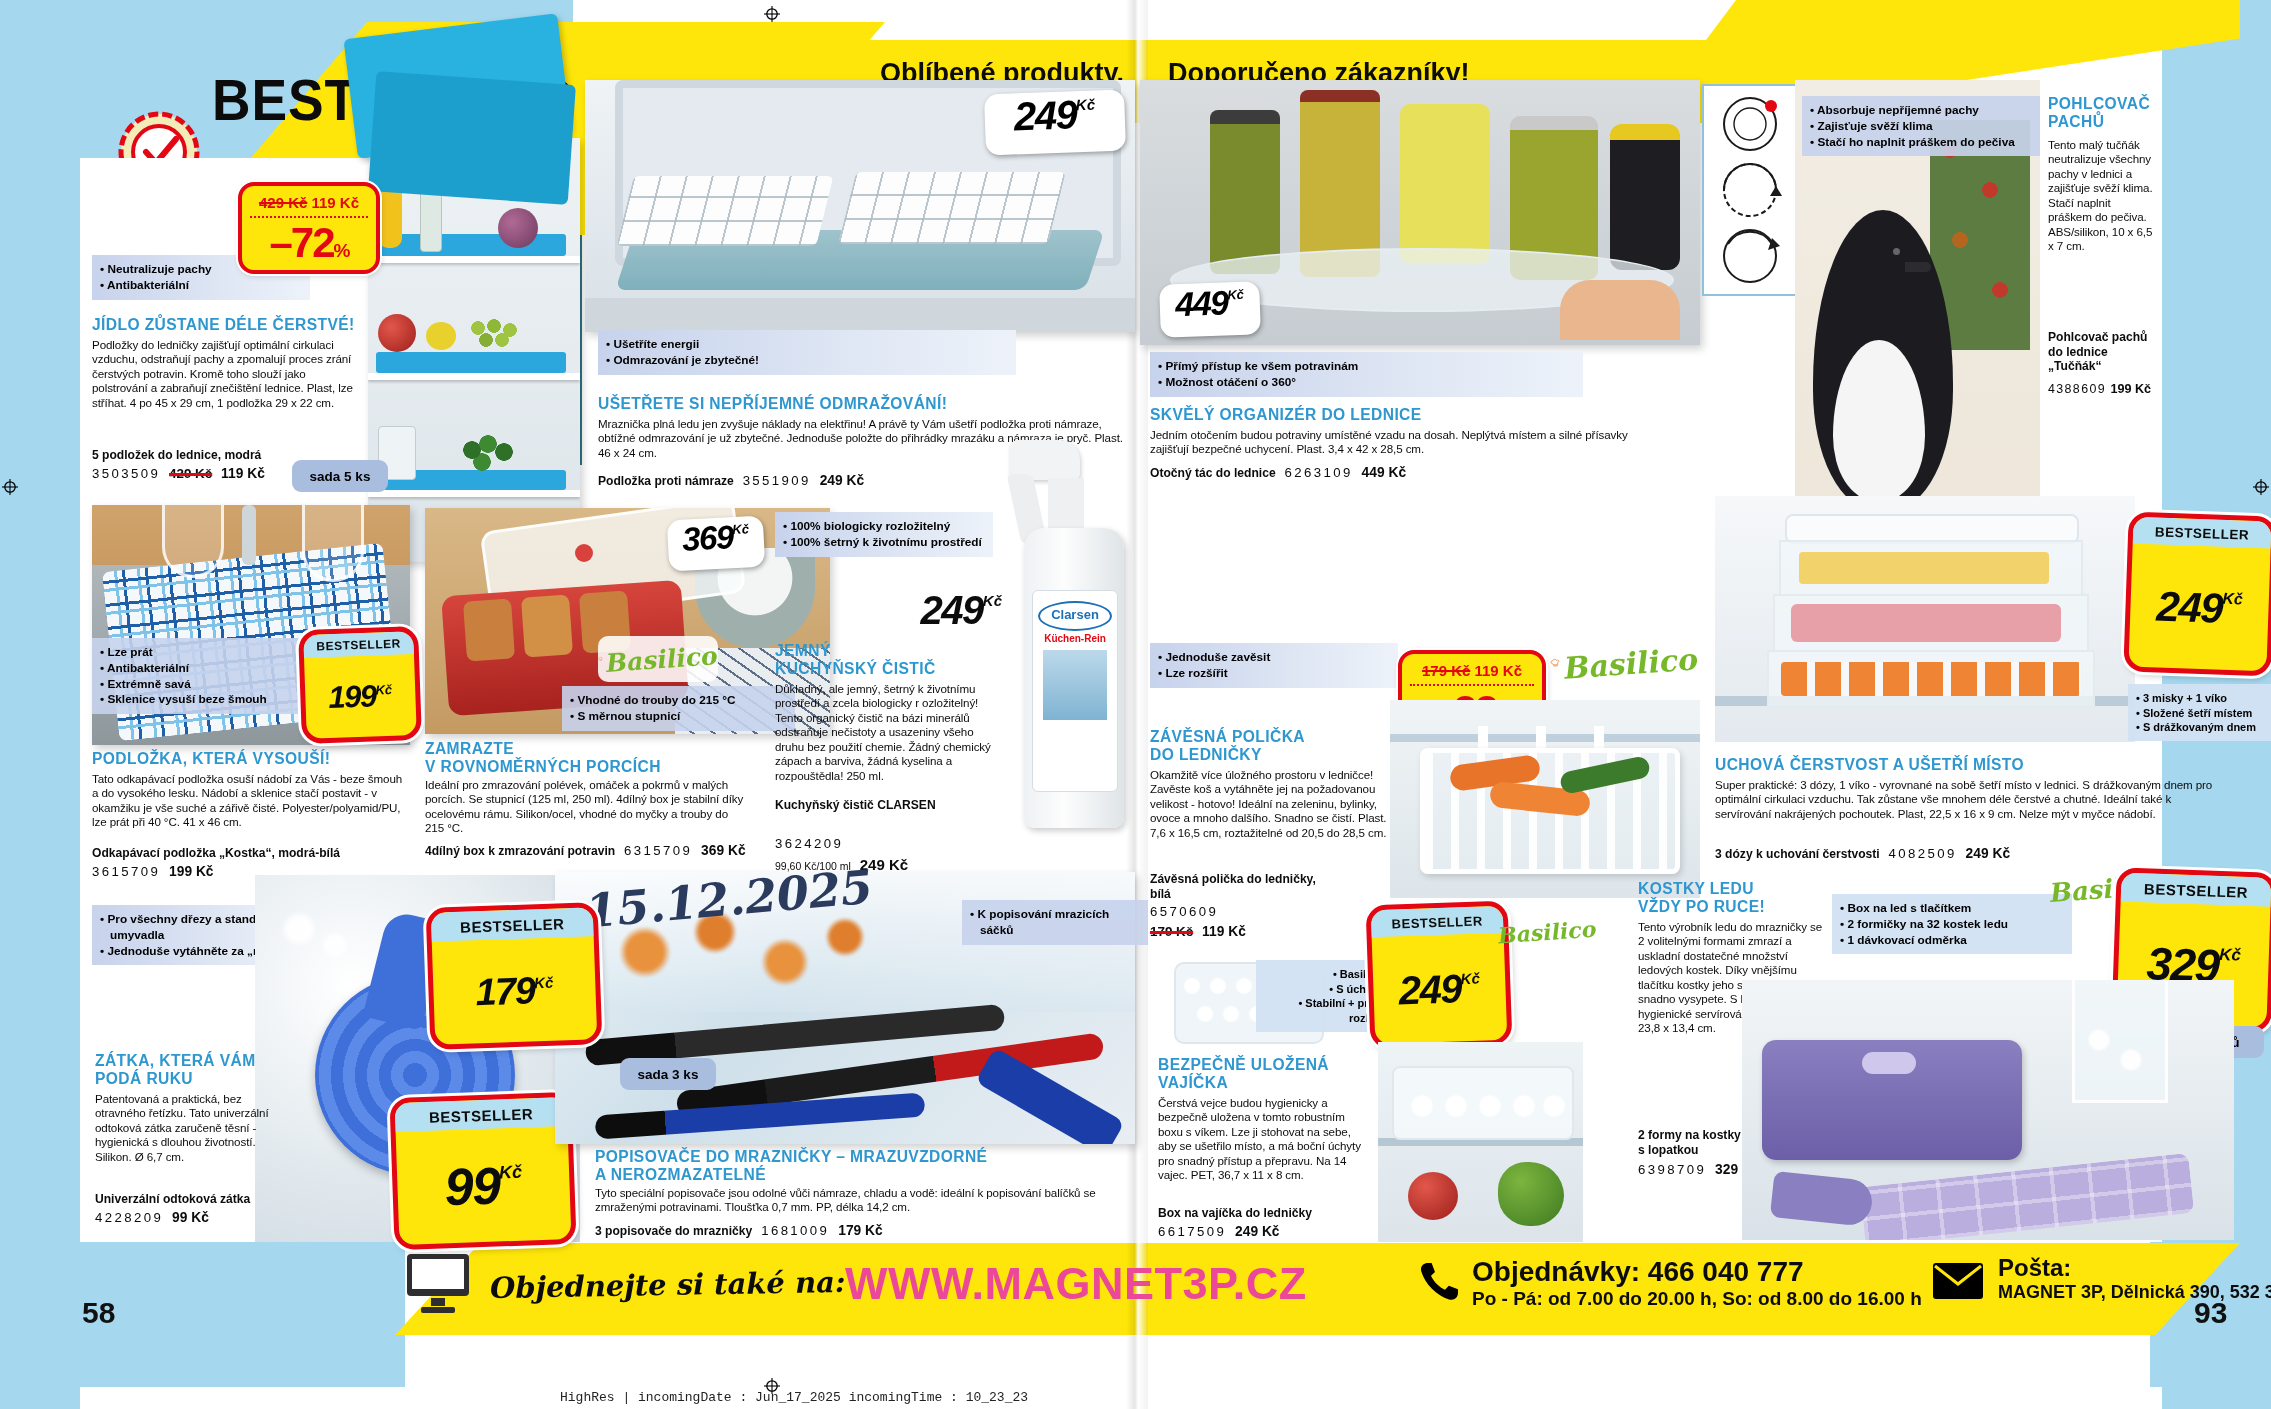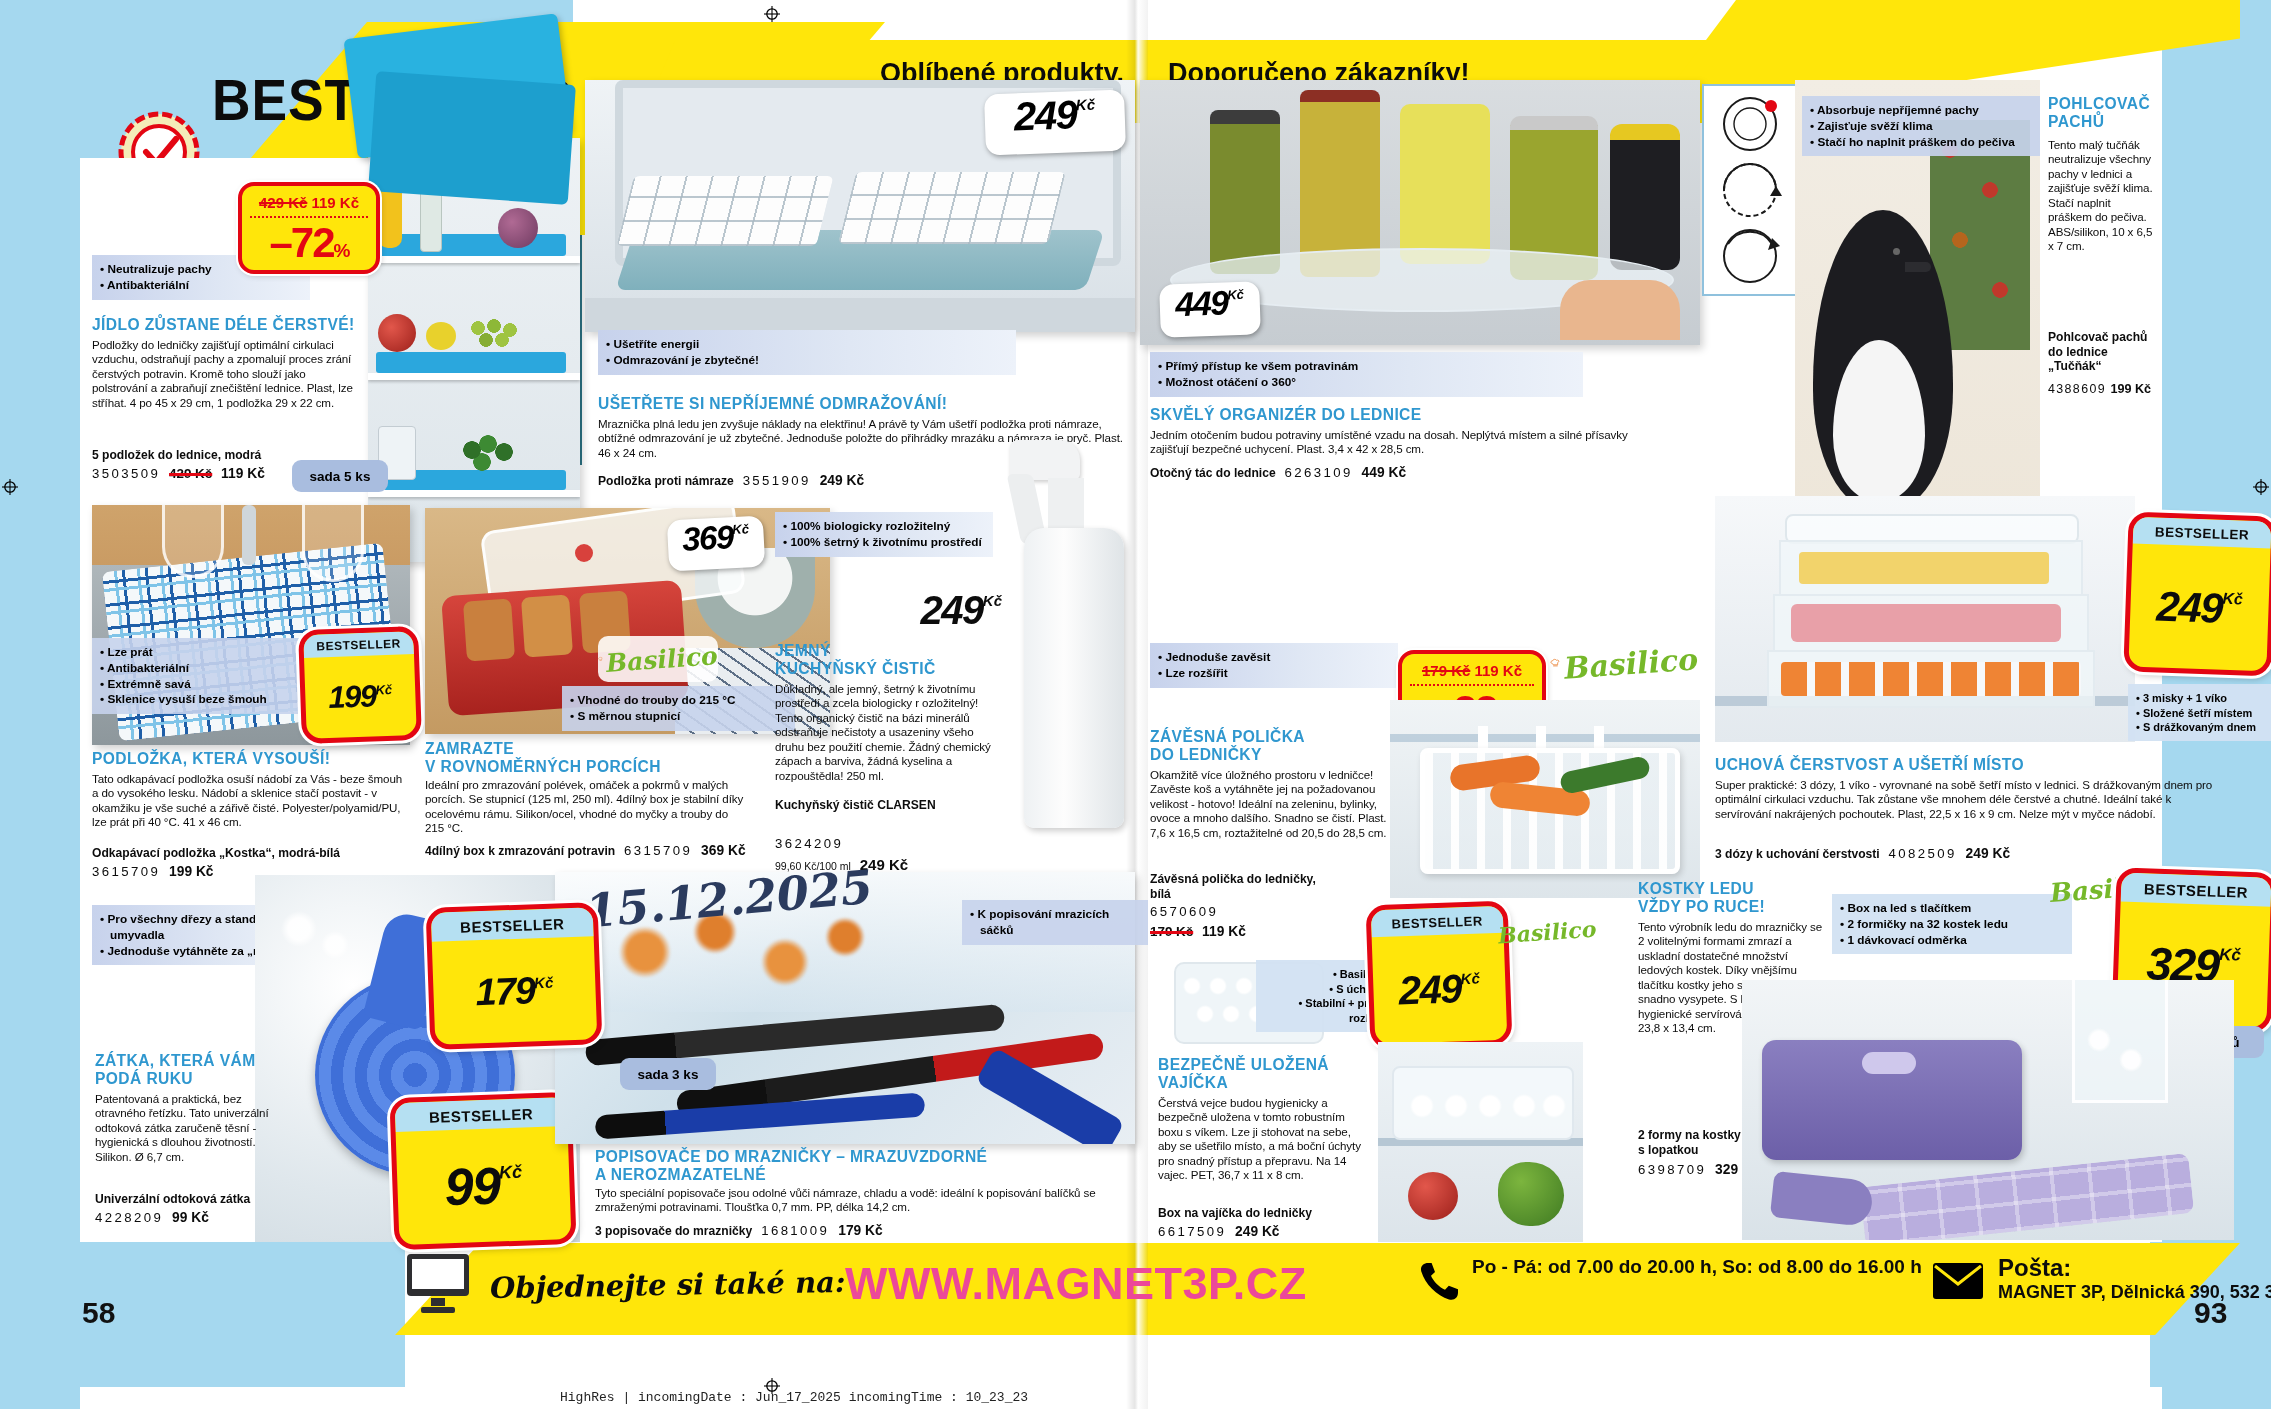--- a/index.html
+++ b/index.html
@@ -328,20 +328,25 @@
   <div class="pname">Kuchyňský čistič CLARSEN</div>
   <div style="margin-top:20px"><span class="pcode">3624209</span></div>
   <div style="margin-top:2px"><span class="unit">99,60 Kč/100 ml</span>&nbsp; <span class="pprice" style="font-size:15px">249 Kč</span></div>
 </div>
 
 <div class="abs" style="left:1000px;top:440px;width:140px;height:415px">
   <div class="ph" style="left:10px;top:0;width:70px;height:40px;background:#f2f3f4;border-radius:8px 20px 6px 6px;box-shadow:1px 2px 4px rgba(0,0,0,.2)"></div>
   <div class="ph" style="left:14px;top:34px;width:26px;height:70px;background:#eceeef;border-radius:6px;transform:skewX(12deg)"></div>
   <div class="ph" style="left:48px;top:38px;width:36px;height:52px;background:#eef0f1"></div>
   <div class="ph" style="left:24px;top:88px;width:100px;height:300px;background:linear-gradient(90deg,#eef1f3,#fdfdfd 40%,#dfe4e7);border-radius:20px 20px 10px 10px;box-shadow:2px 3px 6px rgba(0,0,0,.2)"></div>
+  <div class="ph" style="left:32px;top:150px;width:84px;height:200px;background:#fff;border:1px solid #d6dde2;border-radius:6px;text-align:center">
+    <div style="margin:10px auto 2px;width:70px;height:26px;border:2px solid #1d70b7;border-radius:50%;color:#1d70b7;font-weight:800;font-size:13px;line-height:23px">Clarsen</div>
+    <div style="color:#e30613;font-weight:700;font-size:10px">Küchen-Rein</div>
+    <div style="margin:6px auto 0;width:64px;height:70px;background:linear-gradient(180deg,#bcd9ea,#7fb3d2)"></div>
+  </div>
 </div>
 
 <div class="bul" style="left:92px;top:905px;width:195px">
   <div class="b">Pro všechny dřezy a standardní umyvadla</div>
   <div class="b">Jednoduše vytáhněte za „ruku“</div>
 </div>
 <div class="photo" style="left:255px;top:875px;width:325px;height:367px;background:radial-gradient(circle at 30% 30%,#ffffff,#dfe7ec 60%,#cdd8df)">
   <div class="ph" style="left:20px;top:30px;width:90px;height:60px;background:radial-gradient(circle 18px at 24px 24px,rgba(255,255,255,.95) 60%,transparent),radial-gradient(circle 14px at 60px 40px,rgba(255,255,255,.9) 60%,transparent)"></div>
   <div class="ph" style="left:60px;top:100px;width:200px;height:200px;background:repeating-radial-gradient(circle at 50% 50%,#3f6fd8 0 12px,#5b8ae8 12px 24px);border-radius:50%;box-shadow:0 4px 10px rgba(0,0,0,.25)"></div>
   <div class="ph" style="left:120px;top:40px;width:60px;height:110px;background:#3f6fd8;border-radius:24px 24px 8px 8px;transform:rotate(14deg)"></div>
@@ -534,20 +539,21 @@
   <rect x="26" y="46" width="14" height="8" fill="#2e2e31"></rect>
   <rect x="16" y="55" width="34" height="6" rx="2" fill="#2e2e31"></rect>
 </svg>
 <div class="abs f-script" style="left:490px;top:1268px;transform:rotate(-1deg)">Objednejte si také na:</div>
 <div class="abs f-site" style="left:845px;top:1258px">WWW.MAGNET3P.CZ</div>
 
 <svg class="abs" style="left:1415px;top:1258px" width="48" height="48" viewBox="0 0 24 24">
   <path d="M6.6 2.5 C4 2.5 2.4 4.4 3.2 6.9 C5 13 10.9 18.9 17 20.7 C19.5 21.5 21.5 19.9 21.5 17.3 L21.5 15.6 L16.9 13.9 L15 15.9 C12.4 14.9 9 11.5 8 8.9 L10 7 L8.3 2.5 Z" fill="#000"></path>
 </svg>
 <div class="abs" style="left:1472px;top:1256px">
+  <div class="f-bold"><span>Objednávky:</span> <span>466 040 777</span></div>
   <div class="f-small">Po - Pá: od 7.00 do 20.00 h, So: od 8.00 do 16.00 h</div>
 </div>
 
 <svg class="abs" style="left:1932px;top:1262px" width="52" height="38" viewBox="0 0 52 38">
   <rect x="1" y="1" width="50" height="36" rx="3" fill="#000"></rect>
   <polyline points="3,4 26,22 49,4" fill="none" stroke="#ffe60a" stroke-width="3"></polyline>
 </svg>
 <div class="abs" style="left:1998px;top:1254px">
   <div class="f-bold" style="font-size:24px">Pošta:</div>
   <div class="f-small" style="font-size:18px">MAGNET 3P, Dělnická 390, 532 36 Pardubice 2</div>

